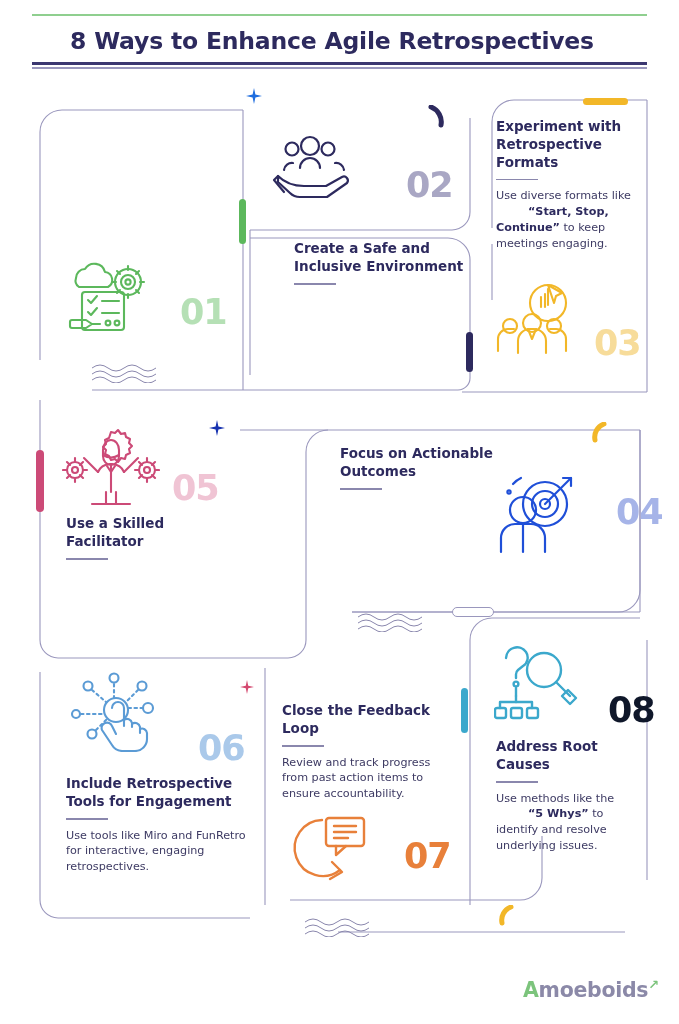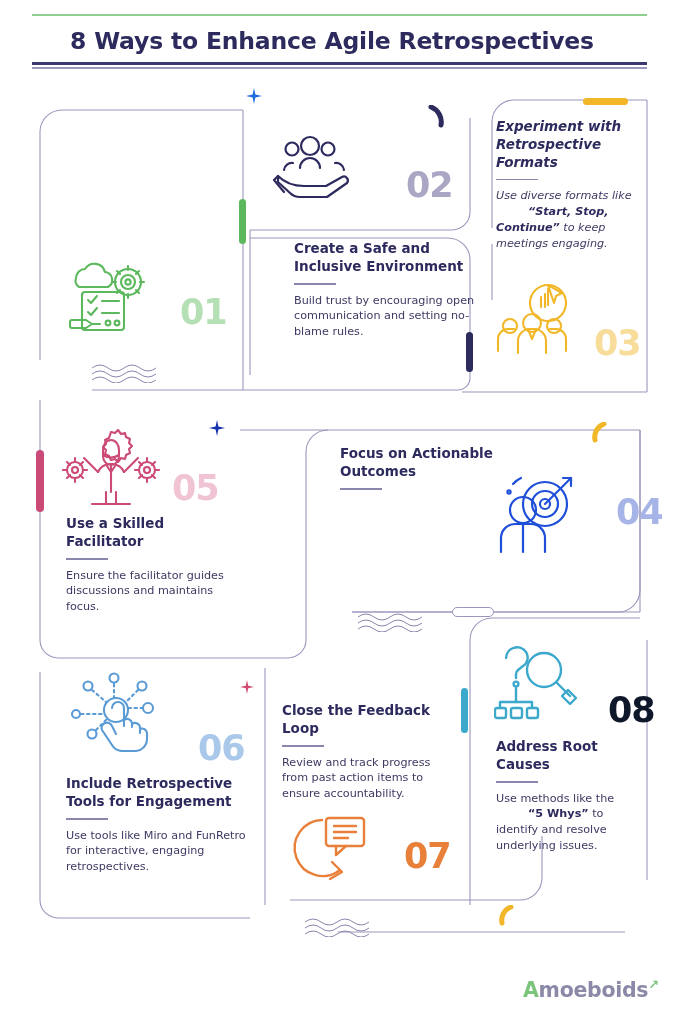--- a/index.html
+++ b/index.html
@@ -195,24 +195,23 @@
       <path d="M12 38 a8 8 0 0 1 9 -7"></path>
       <path d="M72 38 a8 8 0 0 0 -9 -7"></path>
       <path d="M6 44 q10 10 26 10 h22 l16 -9 a4 4 0 0 1 5 6 l-20 14 H28 a14 14 0 0 1 -10 -4 L6 50 Z"></path>
       <path d="M6 44 L2 48 l10 12"></path>
     </g>
   </svg>
   <div class="num" style="left:406px;top:165px;color:#a9a7c4;">02</div>
   <div class="card" style="left:268px;top:240px;width:196px;margin-left:26px;">
     <div class="card-title">Create a Safe and Inclusive Environment</div>
     <div class="divider"></div>
-    <div class="card-body">Build trust by encouraging open communication and setting no-blame rules.</div>
-  </div>
-
-  <div class="card" style="left:496px;top:118px;width:150px;font-style:italic;">
+  </div>
+
+  <div class="card" style="left:496px;top:118px;width:150px;">
     <div class="card-title">Experiment with Retrospective Formats</div>
     <div class="divider"></div>
     <div class="card-body"><span>Use diverse formats like </span><b>“Start, Stop, Continue”</b><span> to keep meetings engaging.</span></div>
   </div>
   <svg class="icon" style="left:496px;top:277px;" width="84" height="80" viewBox="0 0 84 80">
     <g fill="none" stroke="#f2b728" stroke-width="2.1" stroke-linecap="round" stroke-linejoin="round">
       <circle cx="52" cy="26" r="18"></circle>
       <path d="M52 12 v16"></path>
       <path d="M45 20 v10 M49 17 v13"></path>
       <path d="M52 8 l14 8 l-6 3 l-2 7 Z"></path>
@@ -264,21 +263,20 @@
       <path d="M13 30 v4 M13 50 v4 M1 42 h4 M21 42 h4 M5 34 l3 3 M18 47 l3 3 M21 34 l-3 3 M8 47 l-3 3"></path>
       <circle cx="85" cy="42" r="8"></circle>
       <circle cx="85" cy="42" r="3"></circle>
       <path d="M85 30 v4 M85 50 v4 M73 42 h4 M93 42 h4 M77 34 l3 3 M90 47 l3 3 M93 34 l-3 3 M80 47 l-3 3"></path>
     </g>
   </svg>
   <div class="num" style="left:172px;top:468px;color:#f0c4d4;">05</div>
   <div class="card" style="left:66px;top:515px;width:168px;">
     <div class="card-title">Use a Skilled Facilitator</div>
     <div class="divider"></div>
-    <div class="card-body">Ensure the facilitator guides discussions and maintains focus.</div>
   </div>
 
   <svg class="icon" style="left:66px;top:672px;" width="96" height="80" viewBox="0 0 96 80">
     <g fill="none" stroke="#5b9bd5" stroke-width="2.1" stroke-linecap="round" stroke-linejoin="round">
       <circle cx="50" cy="38" r="12"></circle>
       <circle cx="48" cy="6" r="4.5"></circle>
       <circle cx="22" cy="14" r="4.5"></circle>
       <circle cx="76" cy="14" r="4.5"></circle>
       <circle cx="10" cy="42" r="4"></circle>
       <circle cx="82" cy="36" r="5"></circle>

